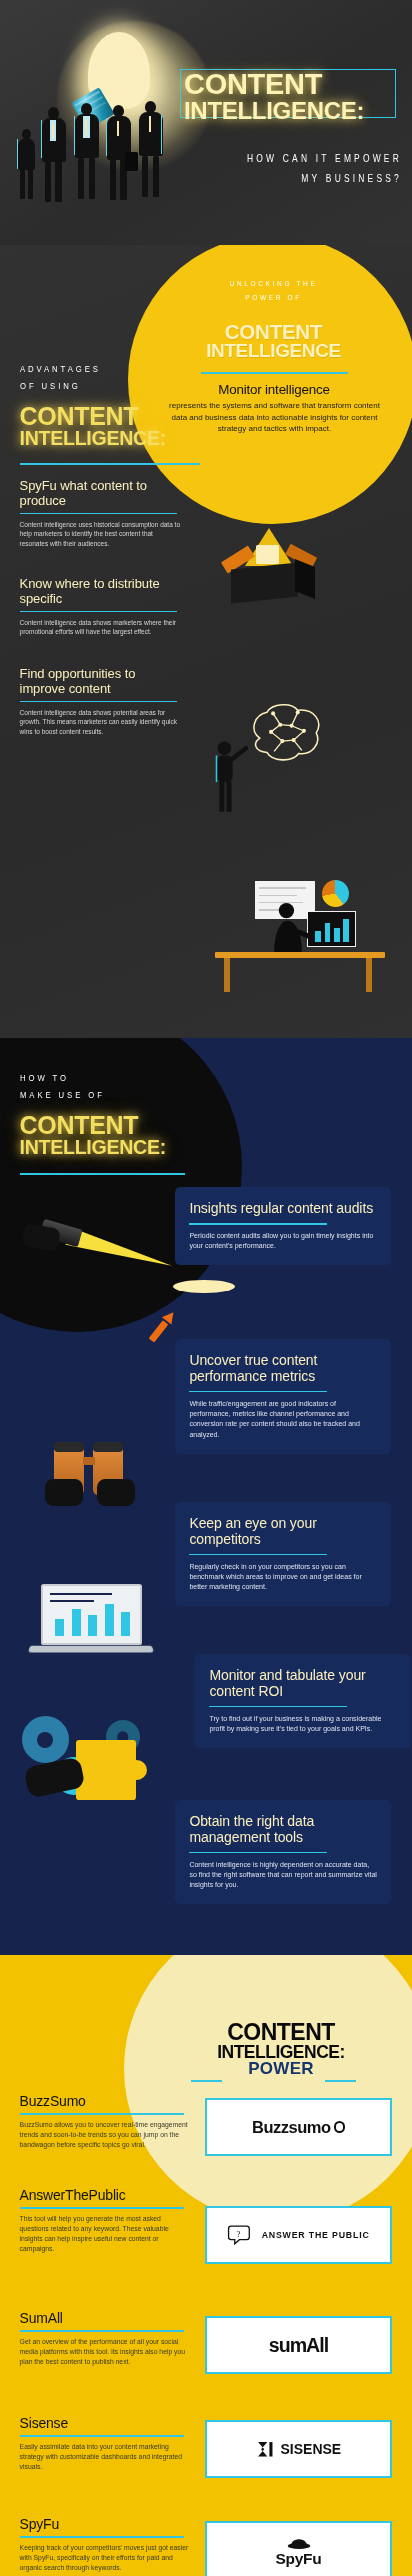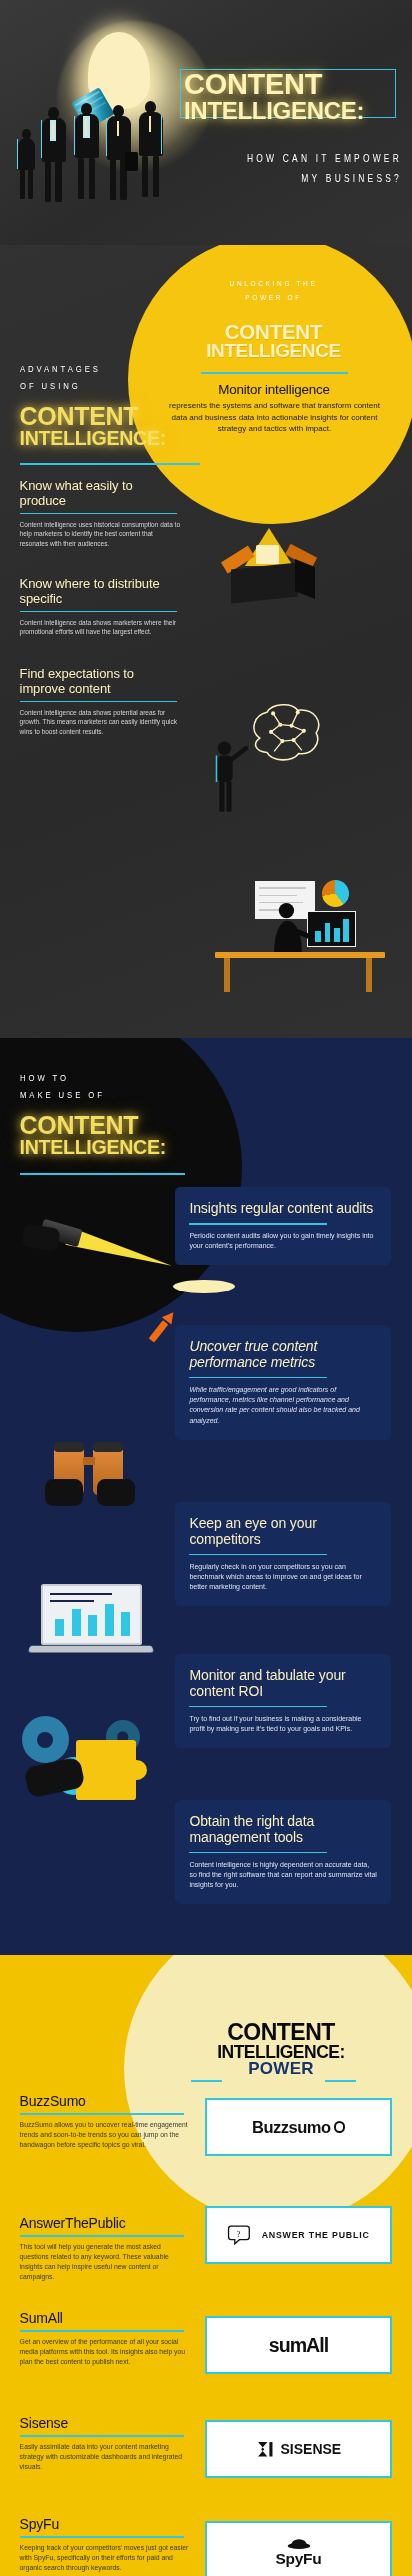--- a/index.html
+++ b/index.html
@@ -402,31 +402,31 @@
           <path d="M14 100 C14 62, 26 38, 40 38 C56 38, 68 62, 68 100 Z" fill="#0c0c0c"></path>
           <path d="M62 60 L86 70" stroke="#0c0c0c" stroke-width="10" stroke-linecap="round"></path>
         </svg>
       </div>
       <div class="desk-top"></div>
       <div class="desk-legL"></div>
       <div class="desk-legR"></div>
     </div>
 
     <div class="adv-item" style="top:234px;">
-      <h3>Know what easily to produce</h3>
+      <h3>SpyFu what content to produce</h3>
       <div class="rule"></div>
       <p>Content intelligence uses historical consumption data to help marketers to identify the best content that resonates with their audiences.</p>
     </div>
     <div class="adv-item" style="top:332px;">
       <h3>Know where to distribute specific</h3>
       <div class="rule"></div>
       <p>Content intelligence data shows marketers where their promotional efforts will have the largest effect.</p>
     </div>
     <div class="adv-item" style="top:422px;">
-      <h3>Find expectations to improve content</h3>
+      <h3>Find opportunities to improve content</h3>
       <div class="rule"></div>
       <p>Content intelligence data shows potential areas for growth. This means marketers can easily identify quick wins to boost content results.</p>
     </div>
   </section>
 
   <section class="sec-how">
     <div class="how-dark-circle"></div>
 
     <div class="how-kicker">
       <div>HOW TO</div>
@@ -476,31 +476,31 @@
       <div class="gear" style="left:87px; top:7.2px; width:34px; height:34px; background:#1f5f80;"></div>
       <div class="puzzle"></div>
       <div class="hand-puzzle"></div>
     </div>
 
     <div class="how-card" style="top:149px;">
       <h3>Insights regular content audits</h3>
       <div class="rule"></div>
       <p>Periodic content audits allow you to gain timely insights into your content's performance.</p>
     </div>
-    <div class="how-card" style="top:287px;font-style:italic;">
+    <div class="how-card" style="top:301px;">
       <h3>Uncover true content performance metrics</h3>
       <div class="rule"></div>
       <p>While traffic/engagement are good indicators of performance, metrics like channel performance and conversion rate per content should also be tracked and analyzed.</p>
     </div>
     <div class="how-card" style="top:464px;">
       <h3>Keep an eye on your competitors</h3>
       <div class="rule"></div>
       <p>Regularly check in on your competitors so you can benchmark which areas to improve on and get ideas for better marketing content.</p>
     </div>
-    <div class="how-card" style="top:616px;">
+    <div class="how-card" style="top:616px;margin-left:20px;">
       <h3>Monitor and tabulate your content ROI</h3>
       <div class="rule"></div>
       <p>Try to find out if your business is making a considerable profit by making sure it's tied to your goals and KPIs.</p>
     </div>
     <div class="how-card" style="top:762px;">
       <h3>Obtain the right data management tools</h3>
       <div class="rule"></div>
       <p>Content intelligence is highly dependent on accurate data, so find the right software that can report and summarize vital insights for you.</p>
     </div>
   </section>
@@ -518,21 +518,21 @@
     <div class="tool-item" style="top:138px;">
       <h3>BuzzSumo</h3>
       <div class="rule"></div>
       <p>BuzzSumo allows you to uncover real-time engagement trends and soon-to-be trends so you can jump on the bandwagon before specific topics go viral.</p>
     </div>
     <div class="logo-card" style="top:143px;">
       <span class="logo-text" style="font-size:16.5px;">Buzzsumo</span>
       <span style="display:inline-block; width:11.3px; height:11.3px; border:2.1px solid #111; border-radius:50%; margin-left:3.1px;"></span>
     </div>
 
-    <div class="tool-item" style="top:260px;">
+    <div class="tool-item" style="top:232px;">
       <h3>AnswerThePublic</h3>
       <div class="rule"></div>
       <p>This tool will help you generate the most asked questions related to any keyword. These valuable insights can help inspire useful new content or campaigns.</p>
     </div>
     <div class="logo-card" style="top:251px;">
       <svg width="28" height="28" viewBox="0 0 54 54" style="margin-right:6.2px;">
         <path d="M8 10 h30 a5 5 0 0 1 5 5 v16 a5 5 0 0 1 -5 5 h-14 l-9 8 v-8 h-7 a5 5 0 0 1 -5 -5 v-16 a5 5 0 0 1 5 -5 z" fill="none" stroke="#111" stroke-width="2.5"></path>
         <text x="22" y="30" font-size="17" font-family="Liberation Serif, serif" fill="#111" text-anchor="middle">?</text>
       </svg>
       <span class="logo-text" style="font-size:8.8px; line-height:1.15; letter-spacing:0.8px; text-align:left;">ANSWER THE PUBLIC</span>

